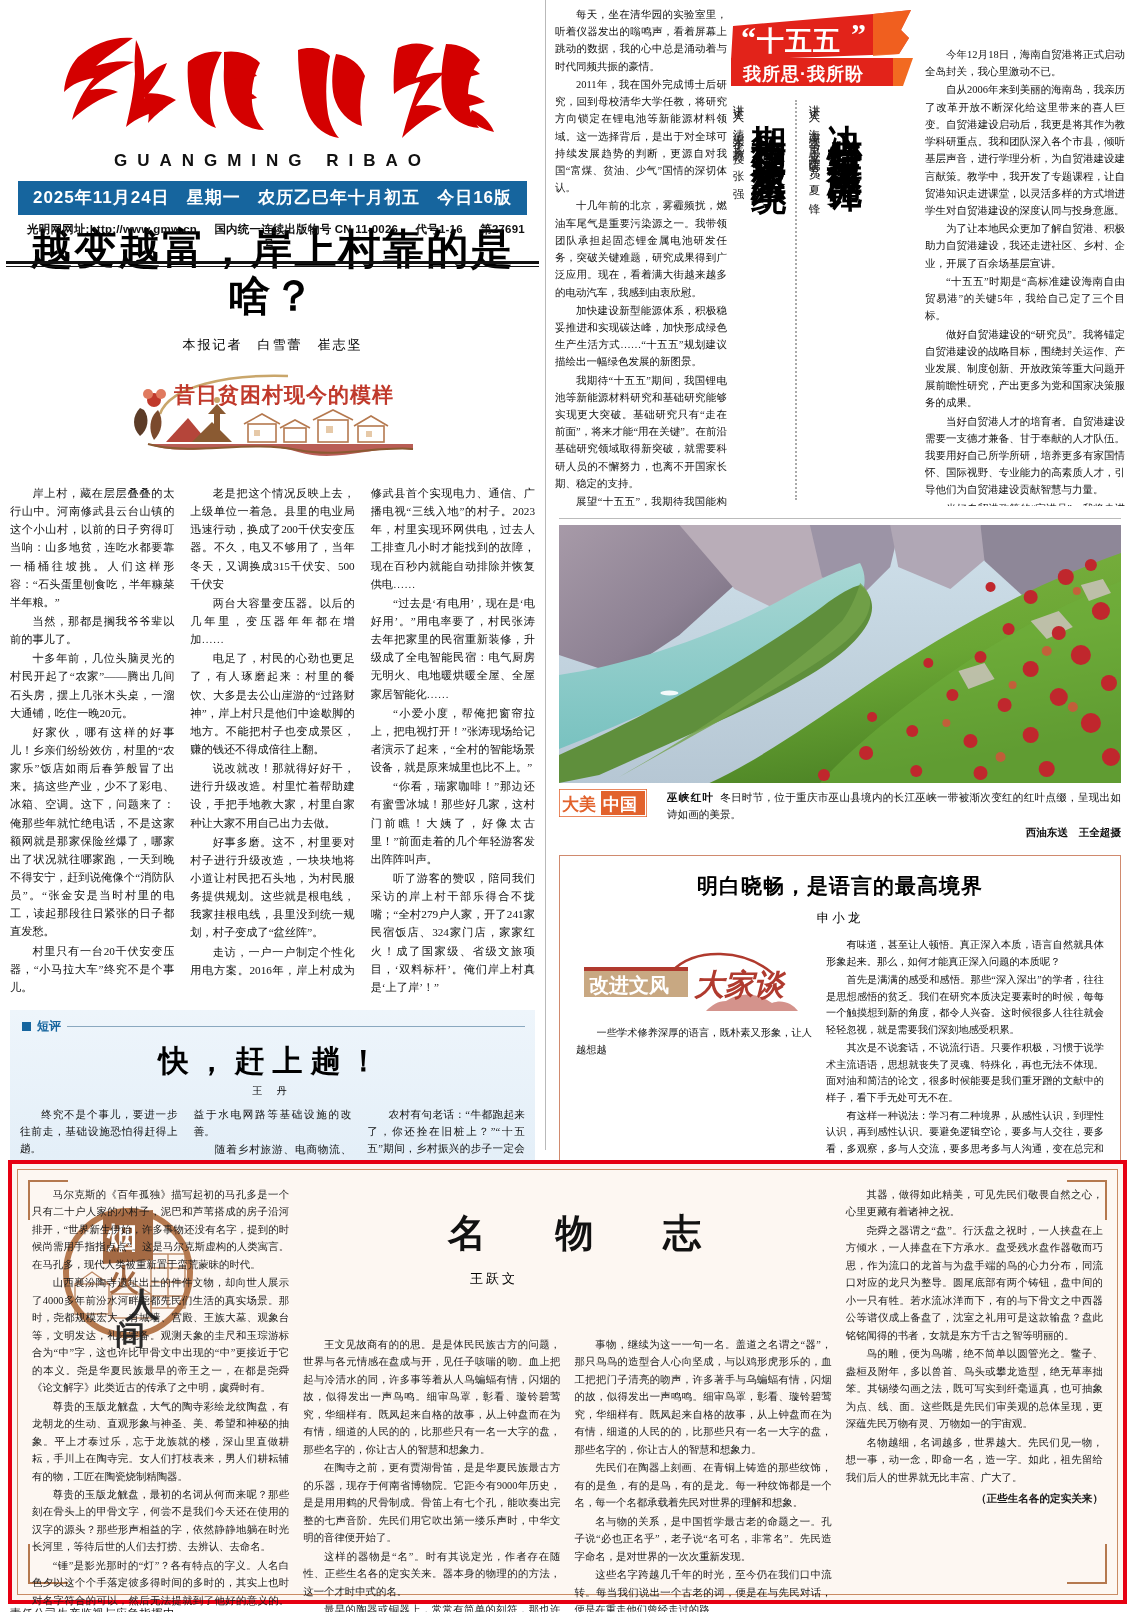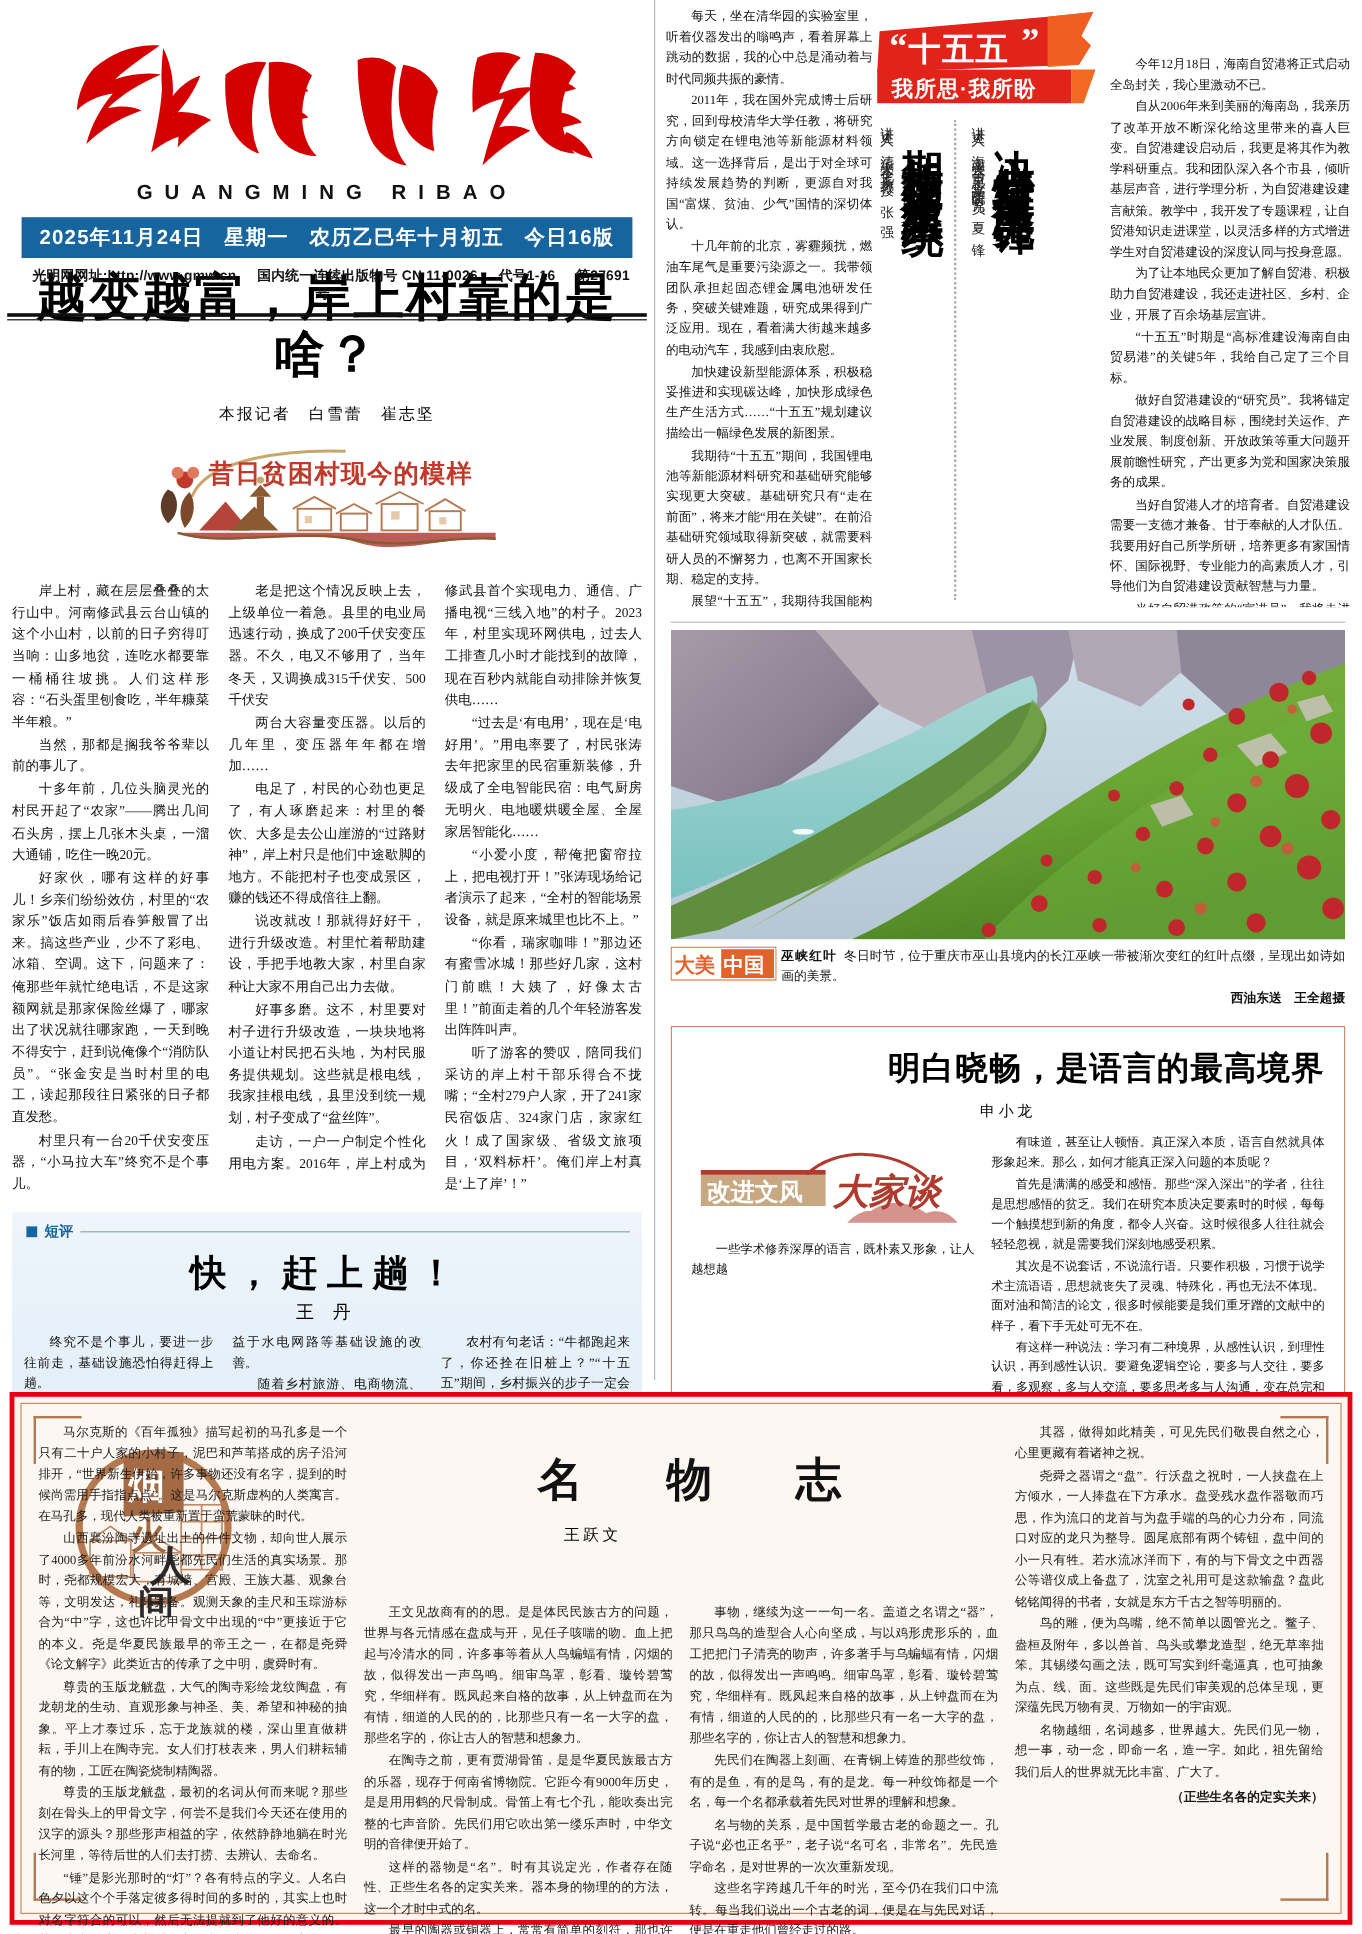--- a/index.html
+++ b/index.html
@@ -65,21 +65,21 @@
     margin:14px 10px 0 10px; padding:8px 10px 14px;
     background:linear-gradient(180deg,#eef5fb 0%, #e4eff8 55%, #f4f9fc 100%);
   }
   .sc-tag { display:flex; align-items:center; gap:6px; margin:0 0 6px 2px; }
   .sc-tag .sq { width:9px; height:9px; background:#16659e; }
   .sc-tag .lbl { font-size:12px; font-weight:700; color:#16659e;
                  font-family:"Liberation Sans", sans-serif; }
   .sc-tag .ln  { flex:1; height:1px; background:#8aa8bf; }
   .sc-title { text-align:center; font-size:30px; font-weight:700; letter-spacing:8px;
               margin:4px 0 2px; }
-  .sc-author { text-align:center; font-size:15px; letter-spacing:6px; margin-bottom:8px; }
+  .sc-author { text-align:center; font-size:10px; letter-spacing:6px; margin-bottom:8px; }
 
   
   .hr-dark { height:2px; background:#333; margin:14px 10px 0; }
 
   
   .oil-head { text-align:center; font-size:26px; font-weight:700; letter-spacing:1px;
               margin:12px 8px 10px; }
 
   
   .fifteen-banner { position:absolute; right:14px; top:8px; width:190px; height:88px; }
@@ -89,31 +89,31 @@
     color:#000; font-family:"Liberation Serif", serif;
   }
   .vsmall {
     writing-mode:vertical-rl; text-orientation:upright;
     font-size:11.5px; letter-spacing:3px; line-height:1.25; color:#222;
   }
 
   
   .photo-frame { margin:8px 14px 0 14px; border-top:1px solid #bbb; padding-top:6px; }
   .photo { width:100%; height:258px; position:relative; overflow:hidden; }
-  .capbar { margin:6px 14px 0 14px; display:flex; gap:4px; align-items:flex-start; }
+  .capbar { margin:6px 14px 0 14px; display:flex; gap:20px; align-items:flex-start; }
   .dameizhongguo {
     flex:none; width:88px; height:28px; position:relative;
   }
   .caption { flex:1; font-size:10.6px; line-height:1.62; color:#111; text-align:justify; }
   .caption .t { font-weight:700; letter-spacing:1px; }
   .credit { text-align:right; font-weight:700; font-size:10.6px; margin-top:1px; }
 
   
   .lang-box { margin:14px 14px 0 14px; border:1px solid #d08a6e; padding:16px 16px 12px; }
-  .lang-title { text-align:right; font-size:27px; font-weight:700;
+  .lang-title { text-align:center; font-size:21px; font-weight:700;
                 letter-spacing:1px; font-family:"Liberation Sans", sans-serif; }
   .lang-author { text-align:center; font-size:12.5px; letter-spacing:3px; margin:10px 0 10px; }
 
   
   .feature {
     position:absolute; left:8px; top:1160px; width:1119px; height:444px;
     border:4px solid #e60012; background:#fdf6f0;
   }
   .feature-inner { position:absolute; inset:5px; border:1px solid #c98b63; background:#fdf7f2; }
   .frame-corner { position:absolute; width:40px; height:40px; border:2px solid #b5794f; }

